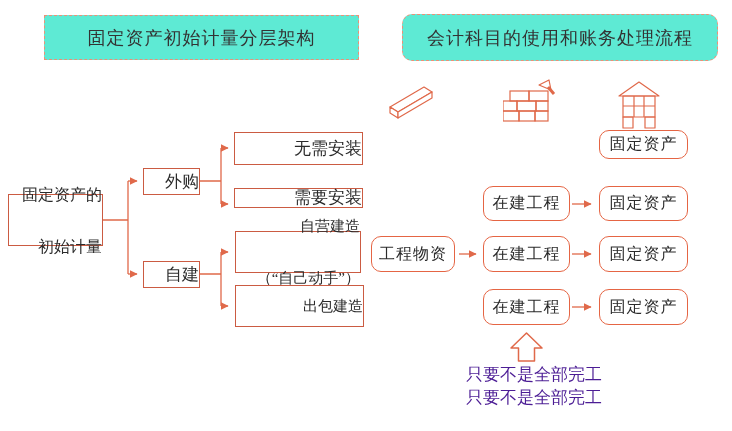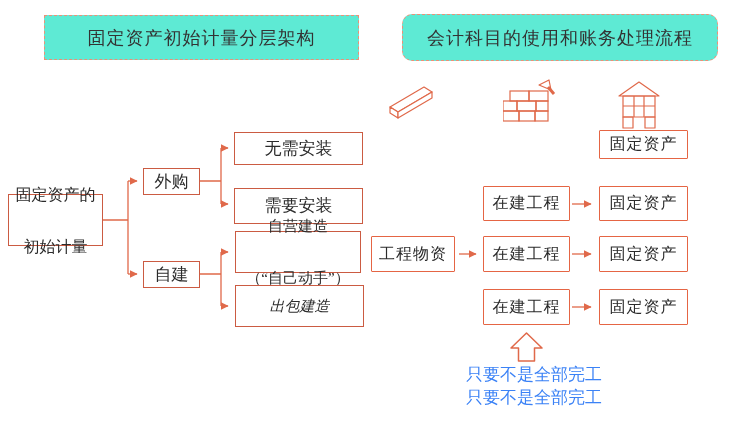--- a/index.html
+++ b/index.html
@@ -8,34 +8,34 @@
     font-family:"Liberation Serif","DejaVu Serif",serif;color:var(--text,#2b2b2b);
   }
   .lines{position:absolute;left:0;top:0;width:732px;height:431px;}
   .hdr{
     position:absolute;display:flex;align-items:center;justify-content:center;
     border:1px dashed var(--header-border,#ec9078);font-size:18px;letter-spacing:1px;
     color:#333;background:#5eead4;box-sizing:border-box;
   }
   .hdr.round{border-radius:10px;}
   .box{
-    position:absolute;display:flex;flex-direction:column;align-items:center;justify-content:center;
+    position:absolute;display:flex;flex-direction:column;align-items:flex-end;justify-content:center;
     border:1.5px solid var(--box-border,#cb5b42);background:#fff;box-sizing:border-box;
     font-size:17px;line-height:1.25;text-align:center;
   }
   .box.two{font-size:15px;line-height:19px;gap:33px;}
   .rbox{
     position:absolute;display:flex;align-items:center;justify-content:center;
-    border:1.5px solid var(--round-border,#e56544);border-radius:1px;background:#fff;
+    border:1.5px solid var(--round-border,#e56544);border-radius:10px;background:#fff;
     box-sizing:border-box;font-size:16px;letter-spacing:1px;
   }
   .icon{position:absolute;}
   .note{
     position:absolute;left:424px;top:363px;width:220px;text-align:center;
-    font-size:17px;line-height:23px;color:#3b82f6;
+    font-size:17px;line-height:23px;color:#4c1d95;
   }
 </style>
 </head>
 <body>
 
 <div class="canvas">
 
   <svg class="lines" viewBox="0 0 732 431">
     <defs>
       <marker id="arw" markerWidth="7" markerHeight="7" refX="5.5" refY="3" orient="auto">
@@ -72,29 +72,29 @@
   <div class="box" style="left:143px;top:168px;width:57px;height:27px;">
     <div>外购</div>
   </div>
   <div class="box" style="left:143px;top:261px;width:57px;height:27px;">
     <div>自建</div>
   </div>
 
   <div class="box" style="left:234px;top:132px;width:129px;height:33px;">
     <div>无需安装</div>
   </div>
-  <div class="box" style="left:234px;top:188px;width:129px;height:36px;">
+  <div class="box" style="left:234px;top:188px;width:129px;height:20px;">
     <div>需要安装</div>
   </div>
 
   <div class="box two" style="left:235px;top:231px;width:126px;height:42px;">
     <div>自营建造</div>
     <div>（“自己动手”）</div>
   </div>
-  <div class="box two" style="left:235px;top:285px;width:129px;height:42px;font-style:italic;">
+  <div class="box two" style="left:235px;top:285px;width:129px;height:42px;">
     <div>出包建造</div>
   </div>
 
   <div class="rbox" style="left:599px;top:130px;width:89px;height:29px;">
     <span>固定资产</span>
   </div>
 
   <div class="rbox" style="left:483px;top:186px;width:87px;height:35px;">
     <span>在建工程</span>
   </div>

